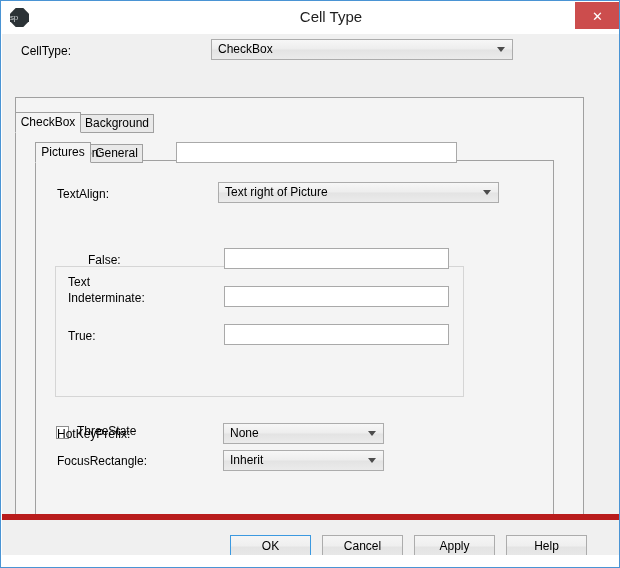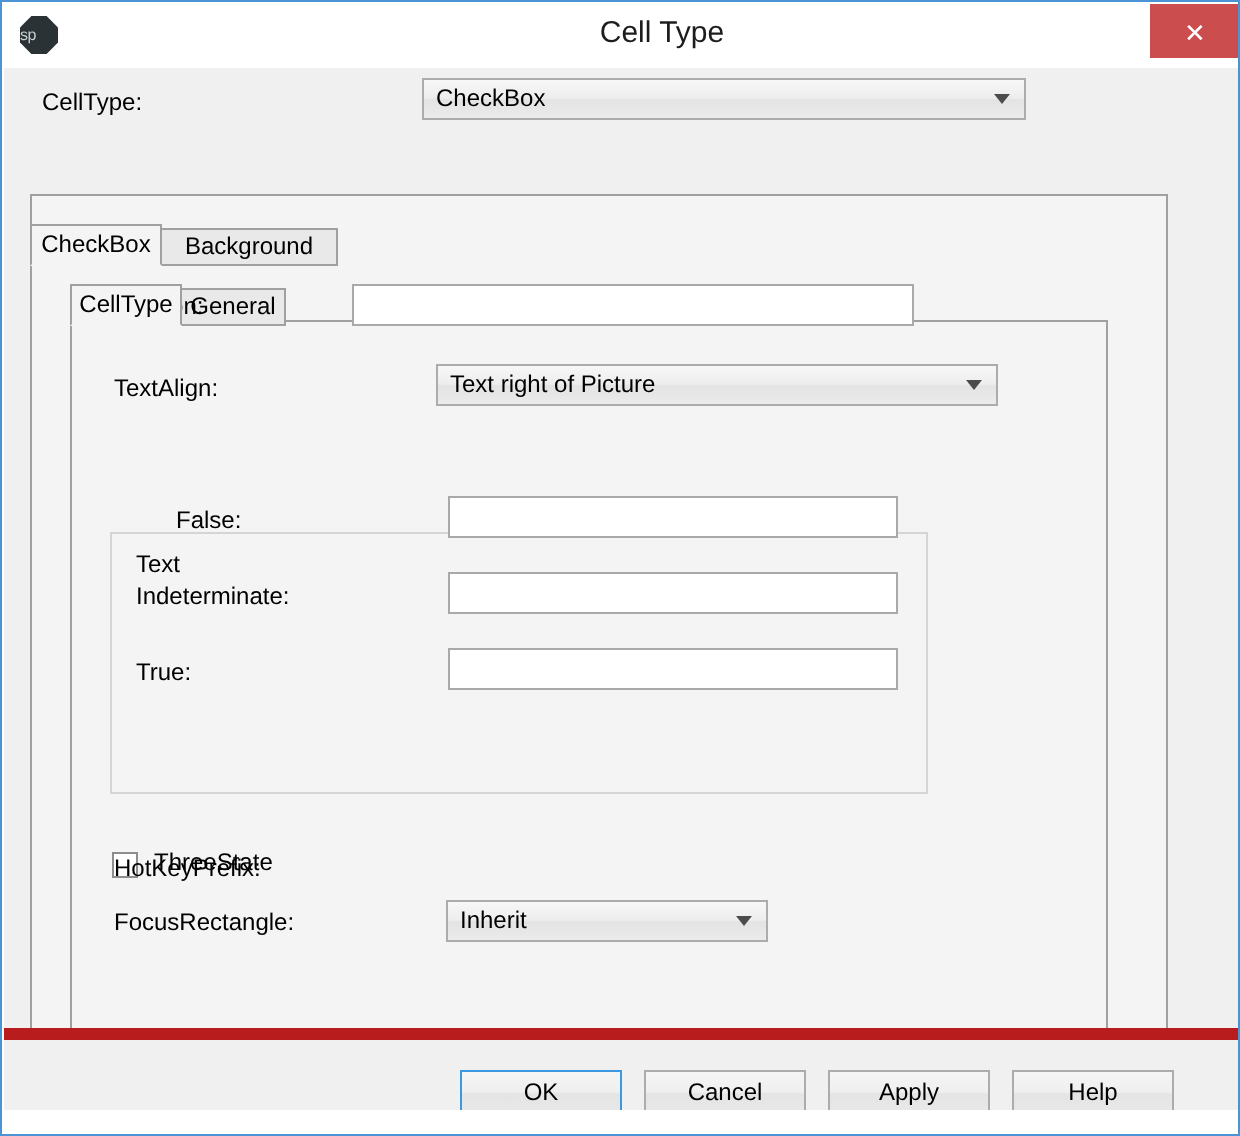--- a/index.html
+++ b/index.html
@@ -138,21 +138,21 @@
     text-align: center;
     white-space: nowrap;
   }
   .tab.sel {
     background: #f4f4f4;
     border-bottom: 1px solid #f4f4f4;
     z-index: 5;
   }
 
   #tab-checkbox   { left: 13px;  top: 78px; width: 66px; height: 21px; line-height: 19px; }
-  #tab-background { left: 78px;  top: 80px; width: 89px; height: 19px; line-height: 17px; }
+  #tab-background { left: 78px;  top: 80px; width: 74px; height: 19px; line-height: 17px; }
 
   #tabpanel-inner {
     position: absolute;
     left: 33px; top: 126px;
     width: 519px; height: 363px;
     box-sizing: border-box;
     border: 1px solid #a0a0a0;
     background: #f4f4f4;
   }
   #tab-general  { left: 33px; top: 108px; width: 56px; height: 21px; line-height: 19px; }
@@ -249,21 +249,21 @@
     <div class="combo" style="left:209px; top:5px; width:302px;">
       <span class="cv">CheckBox</span>
       <span class="arrow"></span>
     </div>
 
     <div id="tabpanel-outer"></div>
     <div class="tab sel" id="tab-checkbox">CheckBox</div>
     <div class="tab" id="tab-background">Background</div>
 
     <div id="tabpanel-inner"></div>
-    <div class="tab sel" id="tab-general">CellType</div>
+    <div class="tab sel" id="tab-general">Pictures</div>
     <div class="tab" id="tab-pictures">General</div>
 
     <div class="label" style="left:55px; top:112px;">Caption:</div>
     <input class="textbox" style="left: 174px; top: 108px; width: 281px;" type="text" value="">
 
     <div class="label" style="left:55px; top:153px;">TextAlign:</div>
     <div class="combo" style="left:174px; top:148px; width:281px;margin-left:42px;">
       <span class="cv">Text right of Picture</span>
       <span class="arrow"></span>
     </div>
@@ -279,20 +279,24 @@
 
     <div class="label" style="left:66px; top:295px;">True:</div>
     <input class="textbox" style="left: 222px; top: 290px; width: 225px;" type="text" value="">
 
     <div id="threestate-row">
       <span class="chkbox"></span>
       <span id="threestate-label">ThreeState</span>
     </div>
 
     <div class="label" style="left:55px; top:393px;">HotKeyPrefix:</div>
+    <div class="combo" style="left:221px; top:389px; width:161px;">
+      <span class="cv">None</span>
+      <span class="arrow"></span>
+    </div>
 
     <div class="label" style="left:55px; top:420px;">FocusRectangle:</div>
     <div class="combo" style="left:221px; top:416px; width:161px;">
       <span class="cv">Inherit</span>
       <span class="arrow"></span>
     </div>
 
   </div>
 
   <div id="buttonbar">

